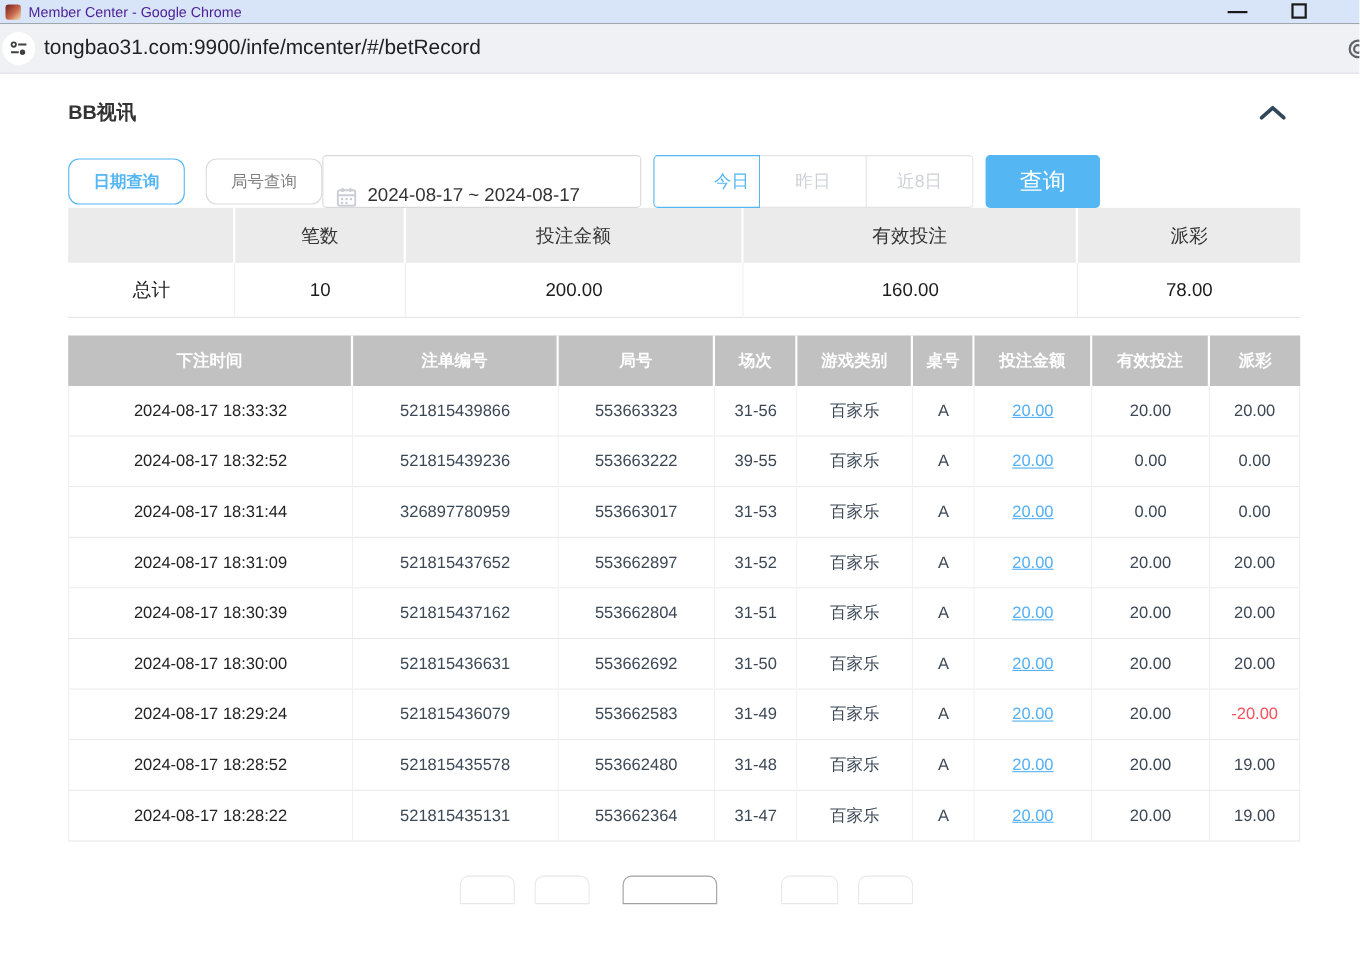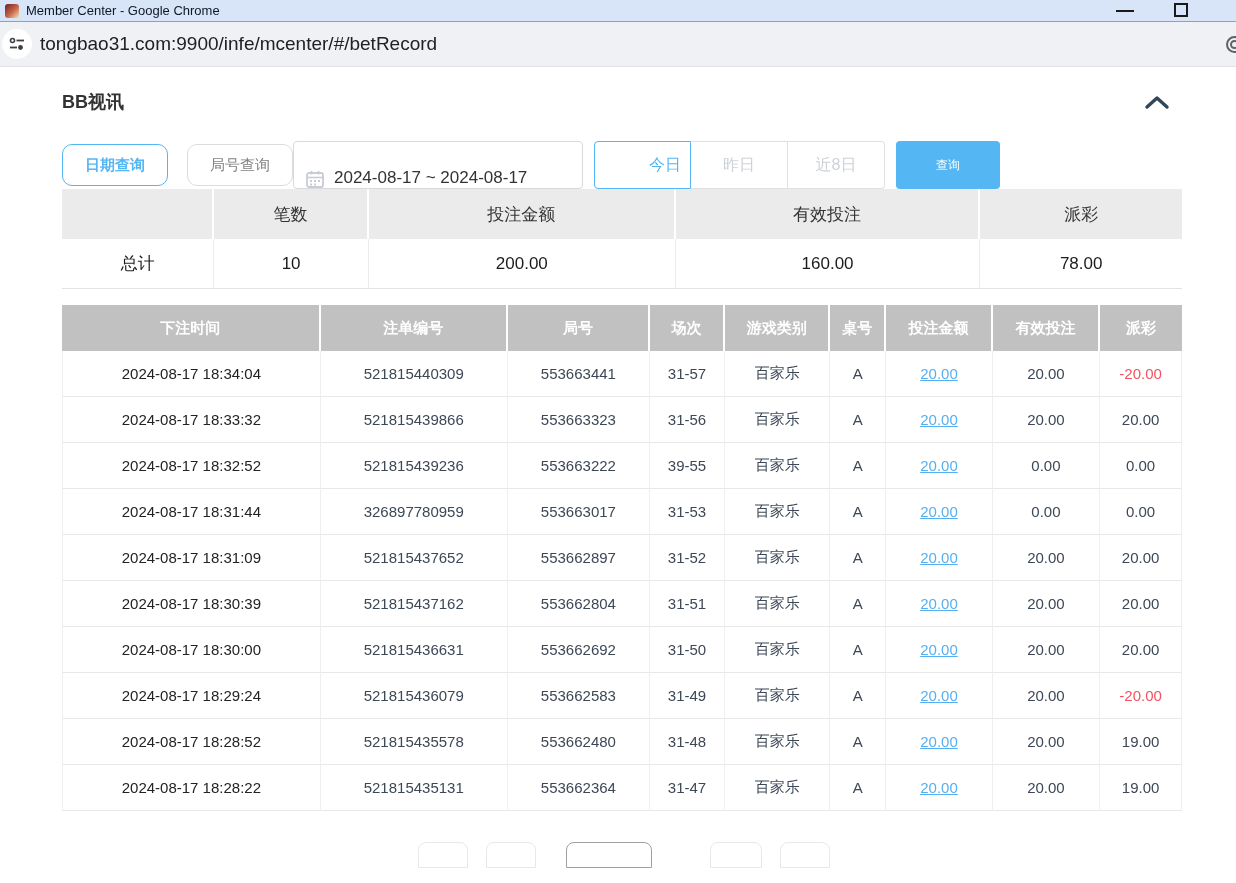--- a/index.html
+++ b/index.html
@@ -20,21 +20,21 @@
   .titlebar{
     height:22px;background:var(--titlebar-bg);
     display:flex;align-items:center;position:relative;
     border-bottom:1px solid #9aa0a6;
   }
   .app-icon{
     width:14px;height:14px;margin:0 7px 0 5px;border-radius:3px;
     background:linear-gradient(135deg,#7e2a2a 10%,#c9684a 55%,#e8c9a0 90%);
     flex:0 0 auto;
   }
-  .win-title{font-size:13px;color:#0f172a;white-space:nowrap;}
+  .win-title{font-size:13px;color:#4c1d95;white-space:nowrap;}
   .win-controls{position:absolute;right:0;top:0;height:22px;}
   .btn-min{position:absolute;right:96px;top:0;width:30px;height:22px;cursor:default;}
   .btn-min .dash{position:absolute;left:6px;top:10px;width:18px;height:2px;background:#1a1a1a;}
   .btn-max{position:absolute;right:40px;top:0;width:30px;height:22px;}
   .btn-max .sq{position:absolute;left:8px;top:3px;width:14px;height:14px;border:2px solid #1a1a1a;background:transparent;}
   .urlbar{
     height:45px;background:#eff1f4;border-bottom:1px solid #dfe1e5;
     display:flex;align-items:center;position:relative;overflow:hidden;
   }
   .site-icon-circle{
@@ -71,21 +71,21 @@
   .btn-group{display:flex;margin-left:11px;height:48px;}
   .group-btn{
     width:97px;height:48px;background:#fff;border:1px solid #e0e0e0;border-left-width:0;
     font-size:16px;color:#cdd2d9;cursor:pointer;font-family:inherit;
   }
   .group-btn:first-child{border-left-width:1px;border-radius:4px 0 0 4px;padding-left:45px;}
   .group-btn:last-child{border-radius:0 4px 4px 0;}
   .group-btn.active{border:1px solid var(--accent-blue);color:var(--accent-blue);}
   .search-btn{
     margin-left:11px;width:104px;height:48px;border:none;border-radius:4px;
-    background:var(--accent-blue);color:#fff;font-size:12px;cursor:pointer;font-family:Liberation Mono, monospace;
+    background:var(--accent-blue);color:#fff;font-size:21px;cursor:pointer;font-family:Liberation Mono, monospace;
   }
   
   table{border-collapse:separate;border-spacing:0;width:100%;table-layout:fixed;}
   .summary-table{}
   .summary-table th{
     background:var(--summary-header-bg);height:50px;font-size:17px;font-weight:normal;
     color:#333;border-right:2px solid #fff;text-align:center;
   }
   .summary-table th:last-child{border-right:none;}
   .summary-table td{
@@ -226,31 +226,20 @@
         <th>场次</th>
         <th>游戏类别</th>
         <th>桌号</th>
         <th>投注金额</th>
         <th>有效投注</th>
         <th>派彩</th>
       </tr>
     </thead>
     <tbody id="bet-tbody">
         <tr>
-          <td>2024-08-17 18:34:04</td>
-          <td>521815440309</td>
-          <td>553663441</td>
-          <td>31-57</td>
-          <td>百家乐</td>
-          <td>A</td>
-          <td><a class="bet-link">20.00</a></td>
-          <td>20.00</td>
-          <td class="neg">-20.00</td>
-        </tr>
-        <tr>
           <td>2024-08-17 18:33:32</td>
           <td>521815439866</td>
           <td>553663323</td>
           <td>31-56</td>
           <td>百家乐</td>
           <td>A</td>
           <td><a class="bet-link">20.00</a></td>
           <td>20.00</td>
           <td>20.00</td>
         </tr>

